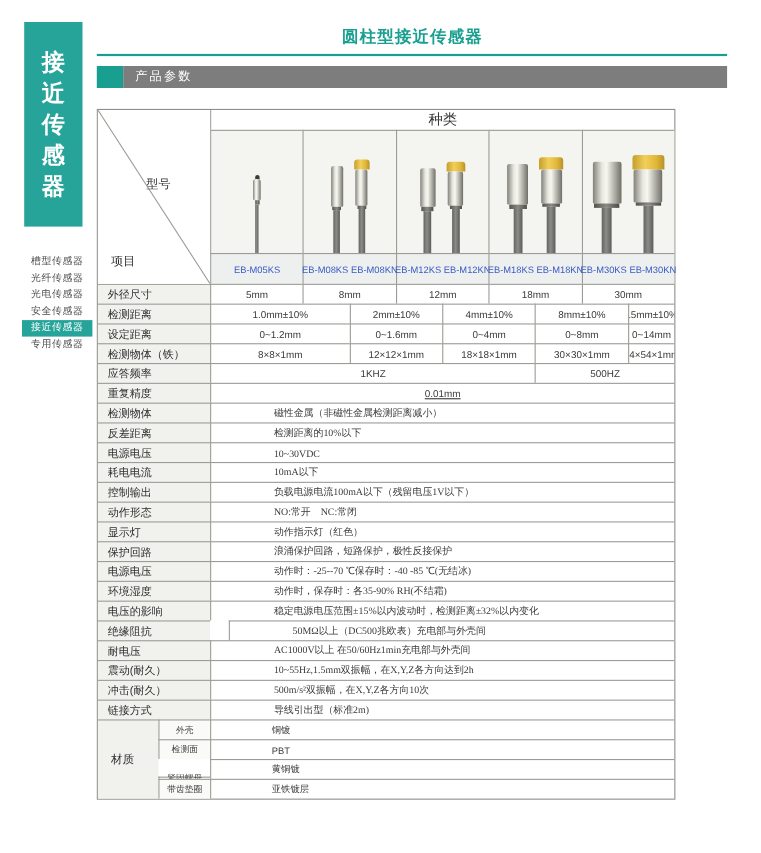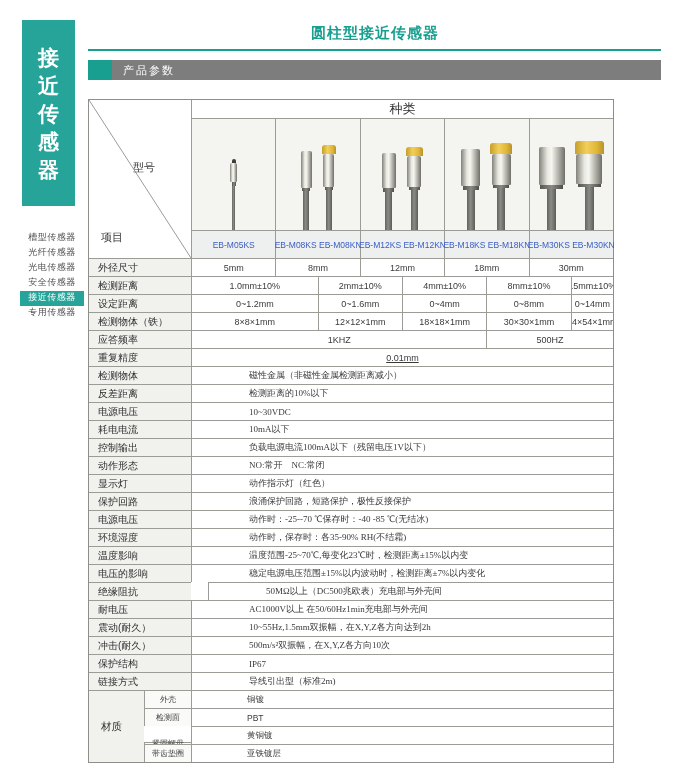--- a/index.html
+++ b/index.html
@@ -256,46 +256,38 @@
           </div>
           <div class="spec-row">
             <div class="lab">电源电压</div>
             <div class="val left" style="grid-column: span 10;">动作时：-25--70 ℃保存时：-40 -85 ℃(无结冰)</div>
           </div>
           <div class="spec-row">
             <div class="lab">环境湿度</div>
             <div class="val left" style="grid-column: span 10;">动作时，保存时：各35-90%  RH(不结霜)</div>
           </div>
           <div class="spec-row">
-            <div class="lab">温度影响</div>
-            <div class="val left" style="grid-column: span 10;">温度范围-25~70℃,每变化23℃时，检测距离±15%以内变</div>
-          </div>
-          <div class="spec-row">
             <div class="lab">电压的影响</div>
-            <div class="val left" style="grid-column: span 10;">稳定电源电压范围±15%以内波动时，检测距离±7%以内变化</div>
+            <div class="val left" style="grid-column: span 10;">稳定电源电压范围±15%以内波动时，检测距离±32%以内变化</div>
           </div>
           <div class="spec-row">
             <div class="lab">绝缘阻抗</div>
             <div class="val left" style="grid-column: span 10; margin-left: 17px;">50MΩ以上（DC500兆欧表）充电部与外壳间</div>
           </div>
           <div class="spec-row">
             <div class="lab">耐电压</div>
             <div class="val left" style="grid-column: span 10;">AC1000V以上 在50/60Hz1min充电部与外壳间</div>
           </div>
           <div class="spec-row">
             <div class="lab">震动(耐久）</div>
             <div class="val left" style="grid-column: span 10;">10~55Hz,1.5mm双振幅，在X,Y,Z各方向达到2h</div>
           </div>
           <div class="spec-row">
             <div class="lab">冲击(耐久）</div>
             <div class="val left" style="grid-column: span 10;">500m/s²双振幅，在X,Y,Z各方向10次</div>
-          </div>
-          <div class="spec-row">
-            <div class="lab">保护结构</div>
-            <div class="val left" style="grid-column: span 10;">IP67</div>
           </div>
           <div class="spec-row">
             <div class="lab">链接方式</div>
             <div class="val left" style="grid-column: span 10;">导线引出型（标准2m)</div>
           </div>
         </div>
       <div class="material">
           <div class="mlab">材质</div>
           <div class="sub" style="grid-row: 1;">外壳</div>
           <div class="mval" style="grid-row: 1;">铜镀</div>

